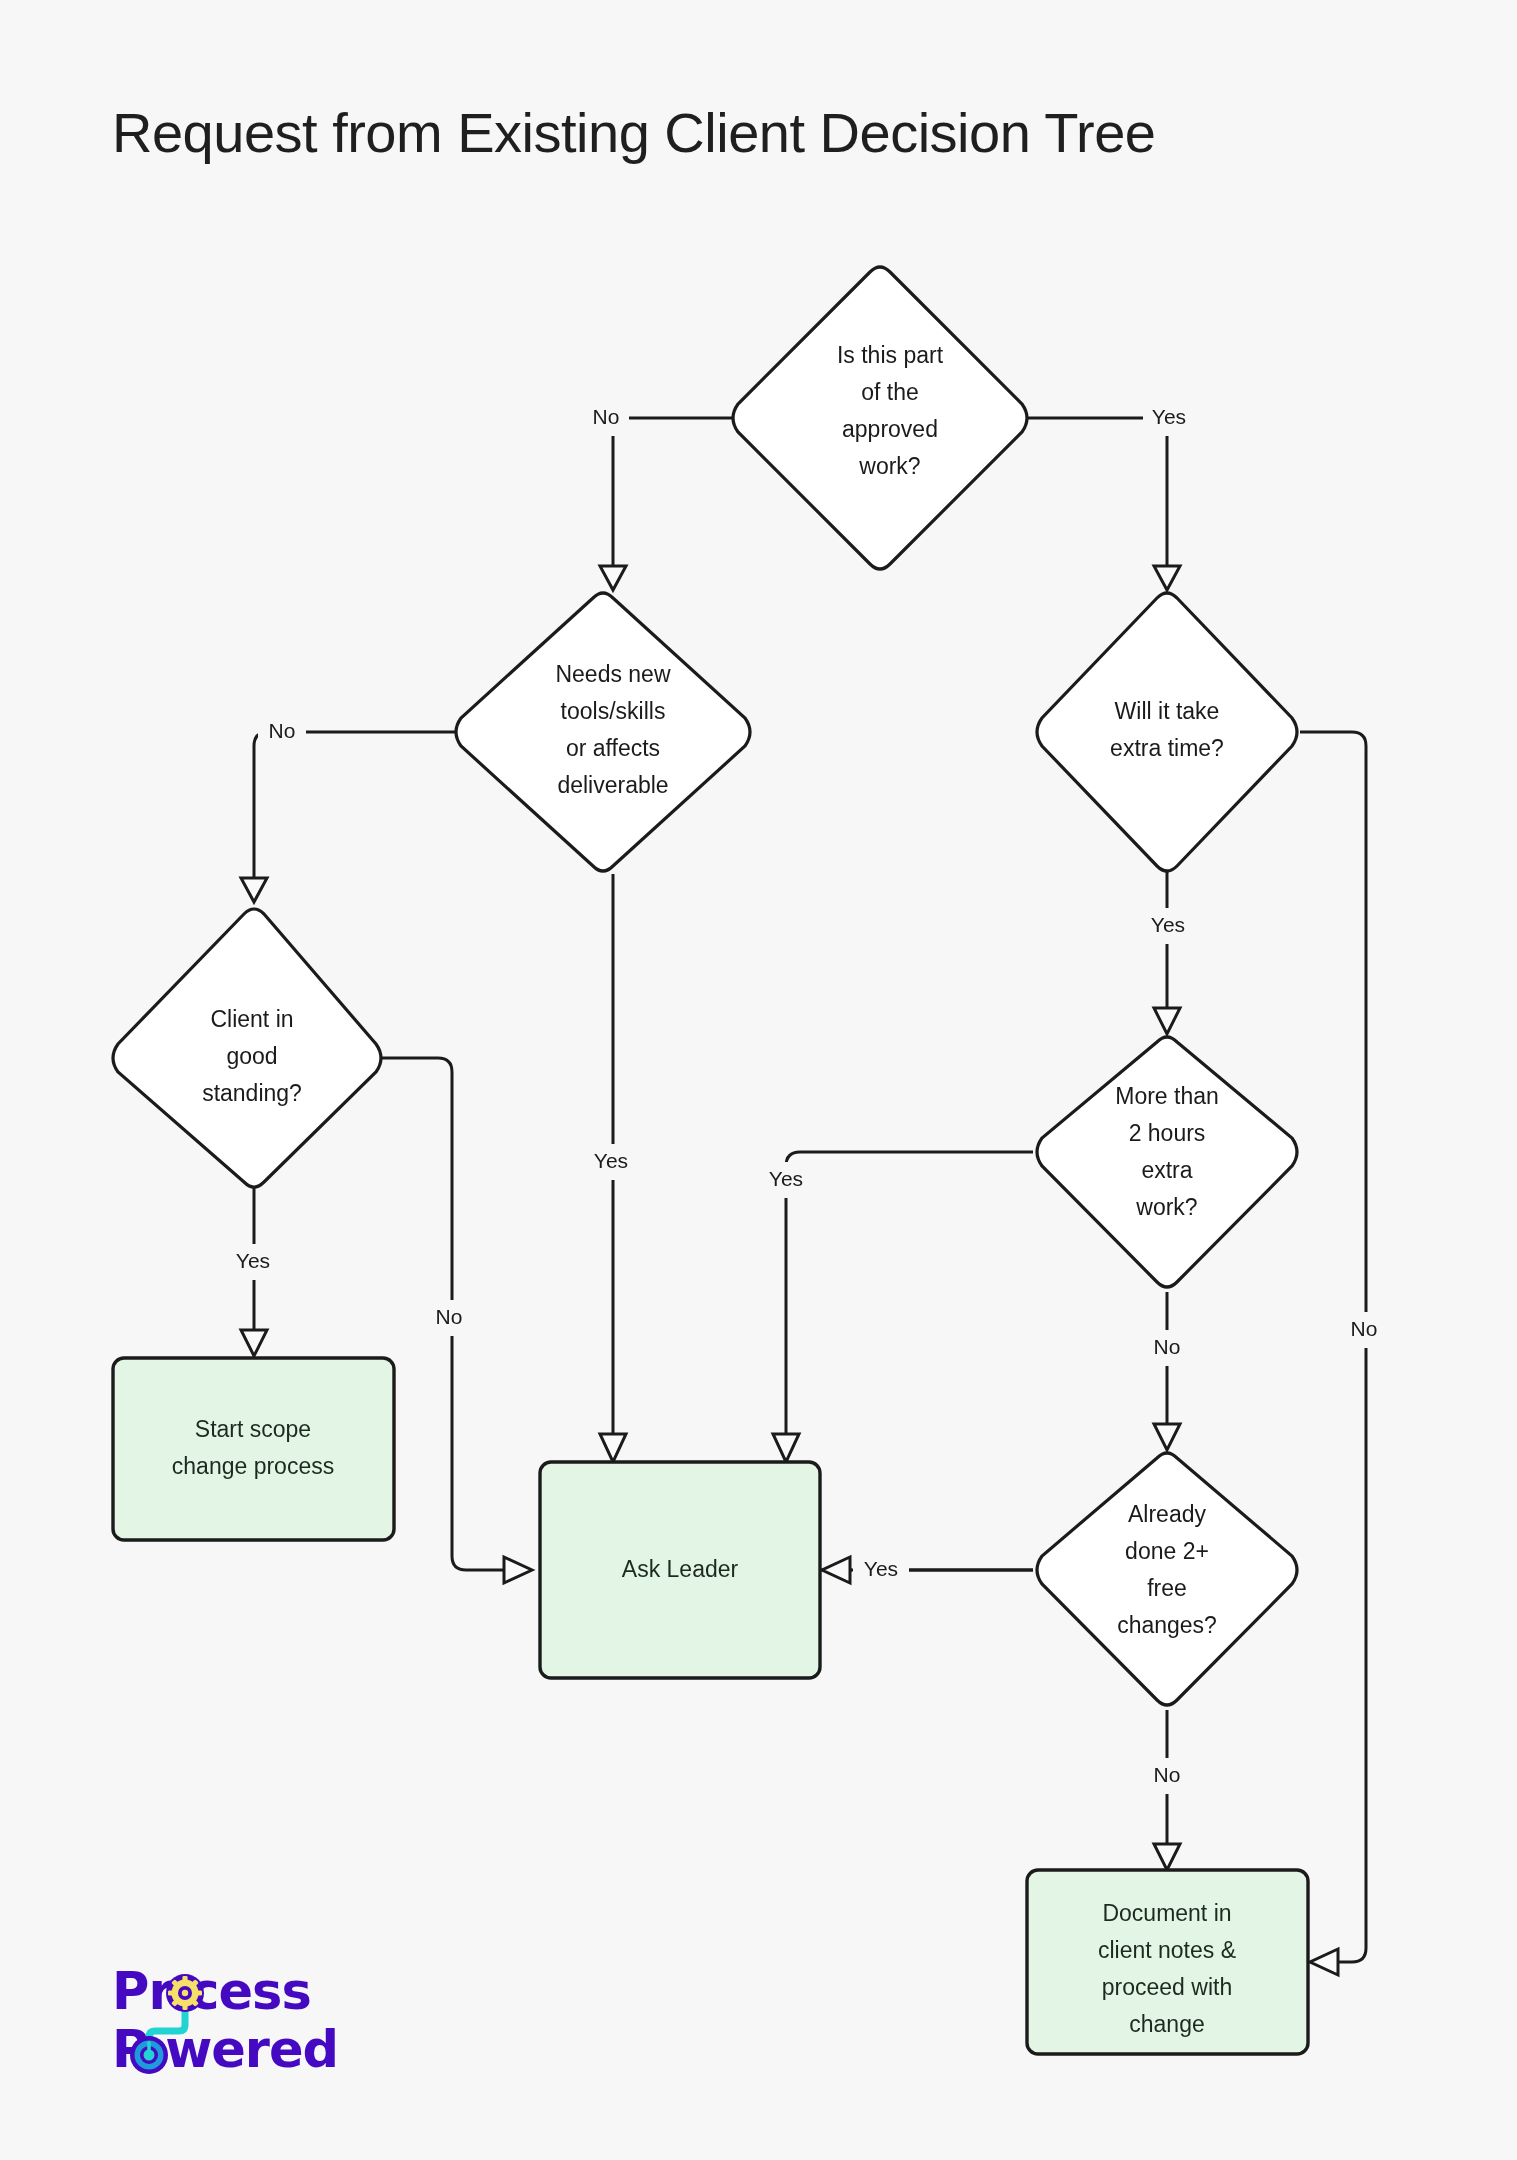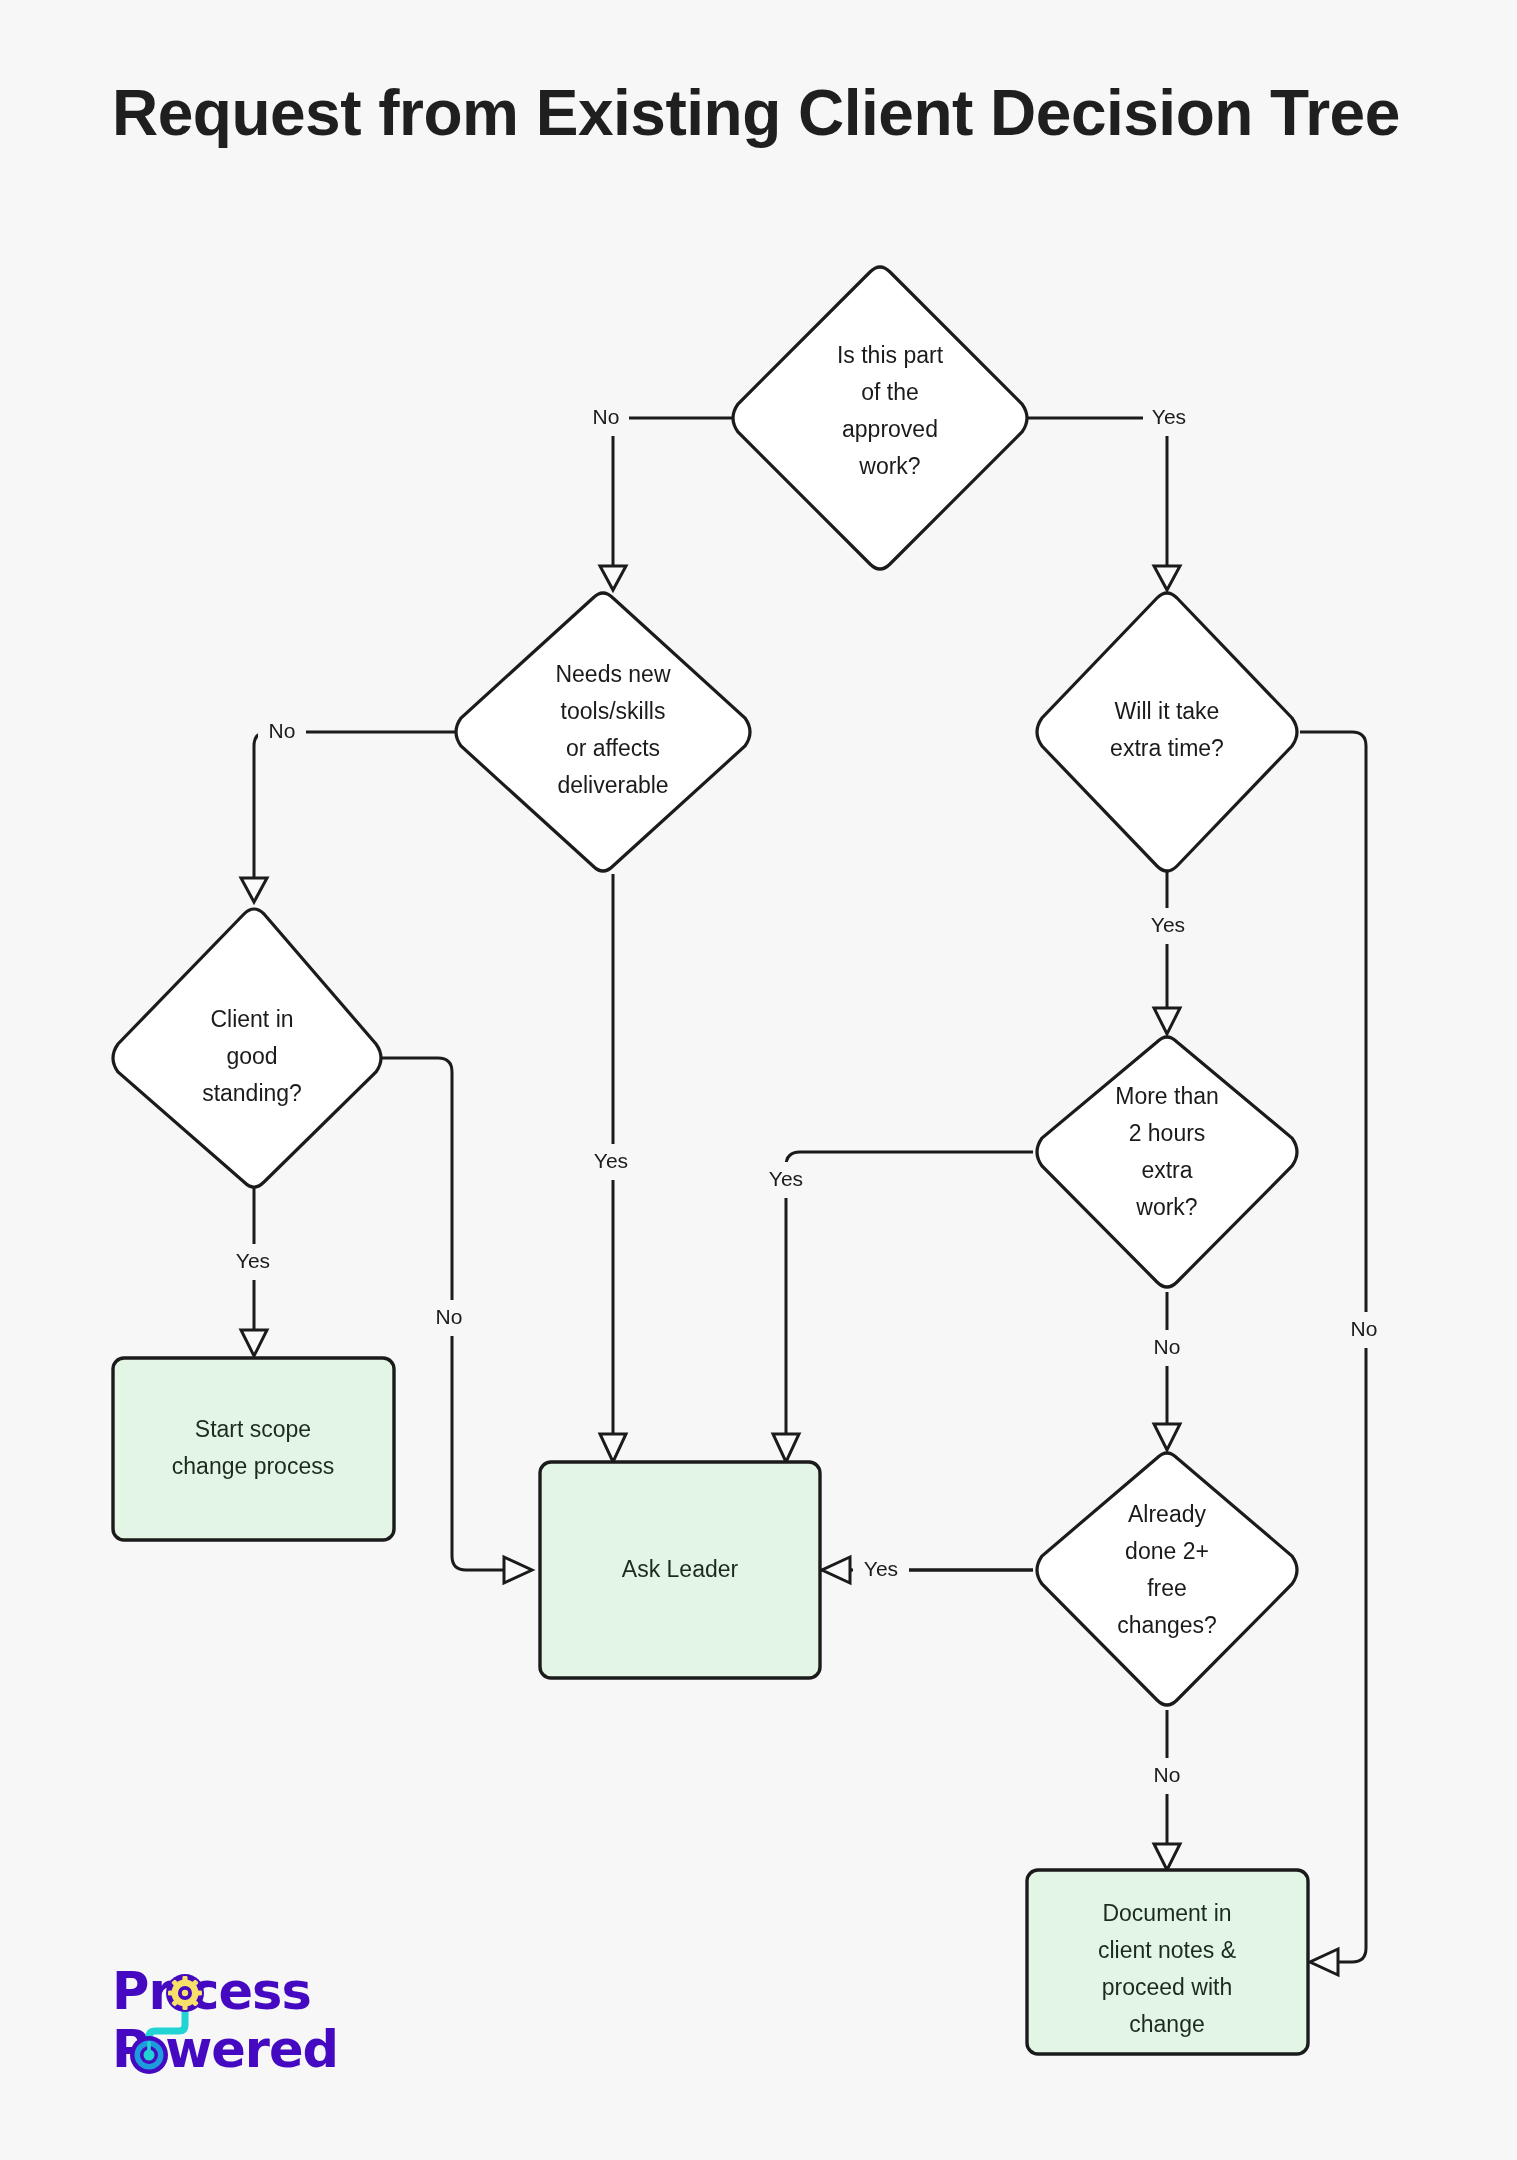--- a/index.html
+++ b/index.html
@@ -10,23 +10,23 @@
   body {
     width: 1517px;
     height: 2160px;
     position: relative;
     font-family: "Liberation Sans", sans-serif;
     overflow: hidden;
   }
   #page-title {
     position: absolute;
     left: 112px;
-    top: 76px;
-    font-size: 64px;
-    font-weight: 700;
+    top: 100px;
+    font-size: 56px;
+    font-weight: 400;
     color: #1f1f1f;
     letter-spacing: -0.5px;
     white-space: nowrap;
   }
   #flow-svg {
     position: absolute;
     left: 0;
     top: 0;
     width: 1517px;
     height: 2160px;

